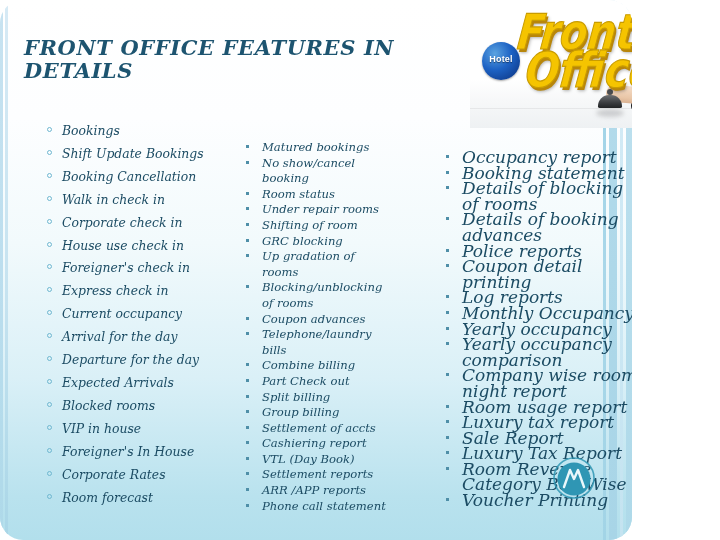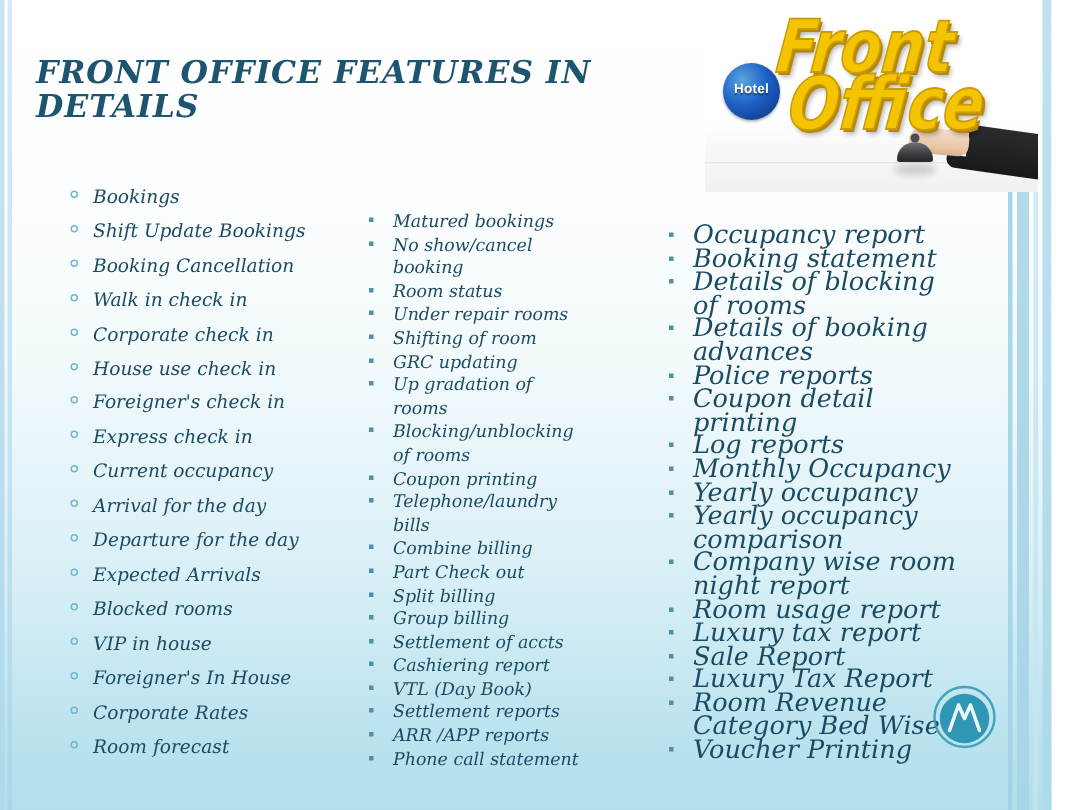--- a/index.html
+++ b/index.html
@@ -8,24 +8,25 @@
   }
   body {
     width: 720px;
     height: 540px;
     overflow: hidden;
     font-family: "Liberation Serif", serif;
   }
 
   #slide {
     position: relative;
-    width: 701px;
+    width: 632px;
     height: 540px;
     background: linear-gradient(to bottom, #ffffff 0%, #fdfeff 22%, #f2fafc 45%, #daf0f7 70%, #b9e2ee 92%, #b2dfec 100%);
     overflow: hidden;
+    border-radius: 23px;
   }
 
   
   .edge-stripe {
     position: absolute;
     top: 0;
     bottom: 0;
     pointer-events: none;
   }
   .stripe-left-outer {
@@ -342,24 +343,24 @@
       </ul>
   </div>
 
   <div class="col" id="col-mid">
     <ul>
         <li><span class="bullet"></span><span>Matured bookings</span></li>
         <li><span class="bullet"></span><span>No show/cancel booking</span></li>
         <li><span class="bullet"></span><span>Room status</span></li>
         <li><span class="bullet"></span><span>Under repair rooms</span></li>
         <li><span class="bullet"></span><span>Shifting of room</span></li>
-        <li><span class="bullet"></span><span>GRC updating</span></li>
+        <li><span class="bullet"></span><span>GRC blocking</span></li>
         <li><span class="bullet"></span><span>Up gradation of rooms</span></li>
         <li><span class="bullet"></span><span>Blocking/unblocking of rooms</span></li>
-        <li><span class="bullet"></span><span>Coupon printing</span></li>
+        <li><span class="bullet"></span><span>Coupon advances</span></li>
         <li><span class="bullet"></span><span>Telephone/laundry bills</span></li>
         <li><span class="bullet"></span><span>Combine billing</span></li>
         <li><span class="bullet"></span><span>Part Check out</span></li>
         <li><span class="bullet"></span><span>Split billing</span></li>
         <li><span class="bullet"></span><span>Group billing</span></li>
         <li><span class="bullet"></span><span>Settlement of accts</span></li>
         <li><span class="bullet"></span><span>Cashiering report</span></li>
         <li><span class="bullet"></span><span>VTL (Day Book)</span></li>
         <li><span class="bullet"></span><span>Settlement reports</span></li>
         <li><span class="bullet"></span><span>ARR /APP reports</span></li>

